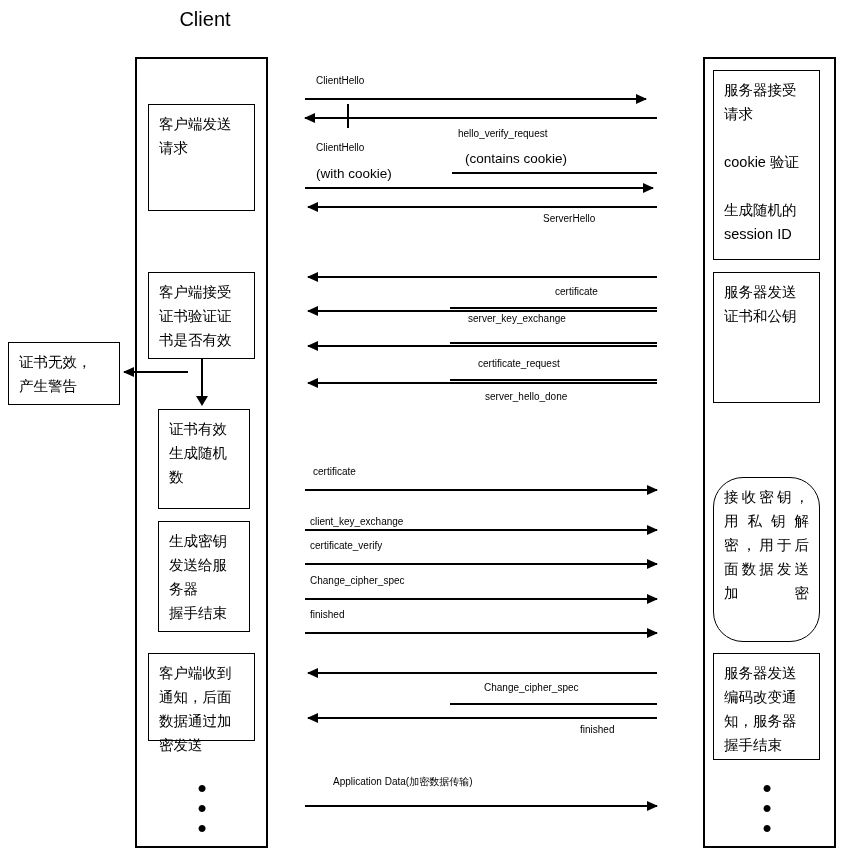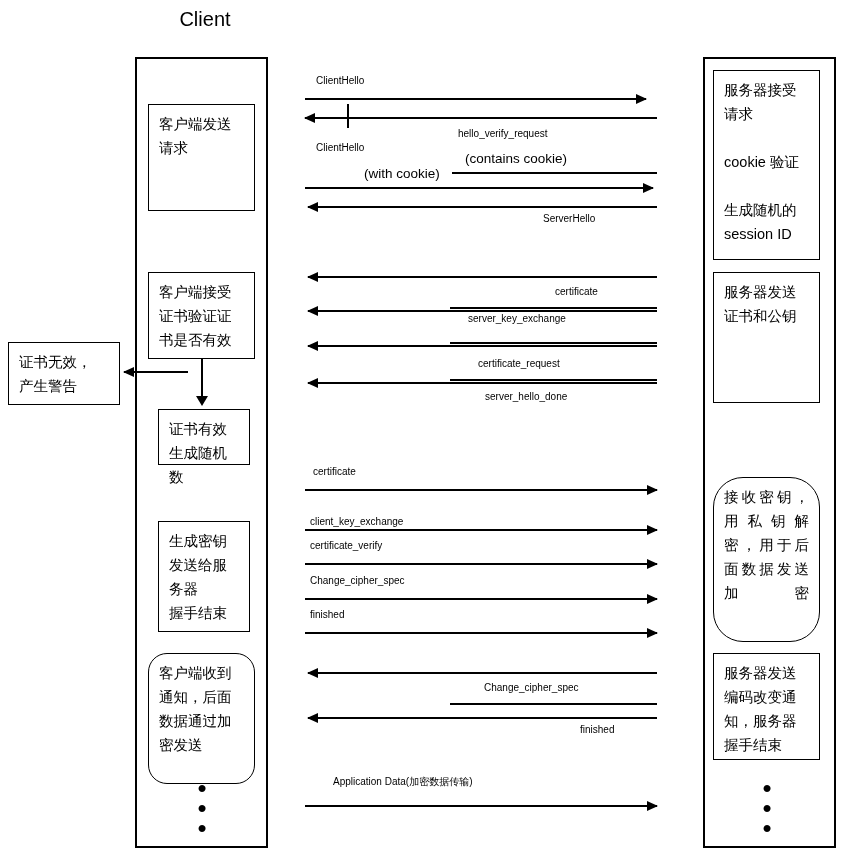--- a/index.html
+++ b/index.html
@@ -131,28 +131,28 @@
   <div class="hdr" style="left:140px; top:8px; width:130px;">Client</div>
 
   <div class="lane" style="left:135px; top:57px; width:133px; height:791px;"></div>
   <div class="lane" style="left:703px; top:57px; width:133px; height:791px;"></div>
 
   <div class="box" style="left:148px; top:104px; width:107px; height:107px;">客户端发送
 请求</div>
   <div class="box" style="left:148px; top:272px; width:107px; height:87px;">客户端接受
 证书验证证
 书是否有效</div>
-  <div class="box" style="left:158px; top:409px; width:92px; height:56px;">证书有效
+  <div class="box" style="left:158px; top:409px; width:92px; height:100px;">证书有效
 生成随机
 数</div>
   <div class="box" style="left:158px; top:521px; width:92px; height:111px;">生成密钥
 发送给服
 务器
 握手结束</div>
-  <div class="box" style="left:148px; top:653px; width:107px; height:131px;border-radius:19px;">客户端收到
+  <div class="box" style="left:148px; top:653px; width:107px; height:88px;">客户端收到
 通知，后面
 数据通过加
 密发送</div>
 
   <div class="box" style="left:8px; top:342px; width:112px; height:63px;">证书无效，
 产生警告</div>
 
   <div class="arrow left" style="left:124px; top:367px; width:64px;">
     <div class="shaft"></div>
       <div class="head"></div>
@@ -191,21 +191,21 @@
   <div class="arrow left" style="left:305px; top:113px; width:352px;">
     <div class="shaft"></div>
       <div class="head"></div>
   </div>
   <div class="msg" style="left:458px; top:128px;">hello_verify_request</div>
   <div class="msg small" style="left:465px; top:151px;">(contains cookie)</div>
   <div class="underline" style="left:452px; top:172px; width:205px;"></div>
   <div class="vline" style="left:347px; top:104px; height:24px;"></div>
 
   <div class="msg" style="left:316px; top:142px;">ClientHello</div>
-  <div class="msg small" style="left:316px; top:166px;margin-left:48px;">(with cookie)</div>
+  <div class="msg small" style="left:316px; top:166px;">(with cookie)</div>
   <div class="arrow right" style="left:305px; top:183px; width:348px;">
     <div class="shaft"></div>
       <div class="head"></div>
   </div>
 
   <div class="arrow left" style="left:308px; top:202px; width:349px;">
     <div class="shaft"></div>
       <div class="head"></div>
   </div>
   <div class="msg" style="left:543px; top:213px;">ServerHello</div>

